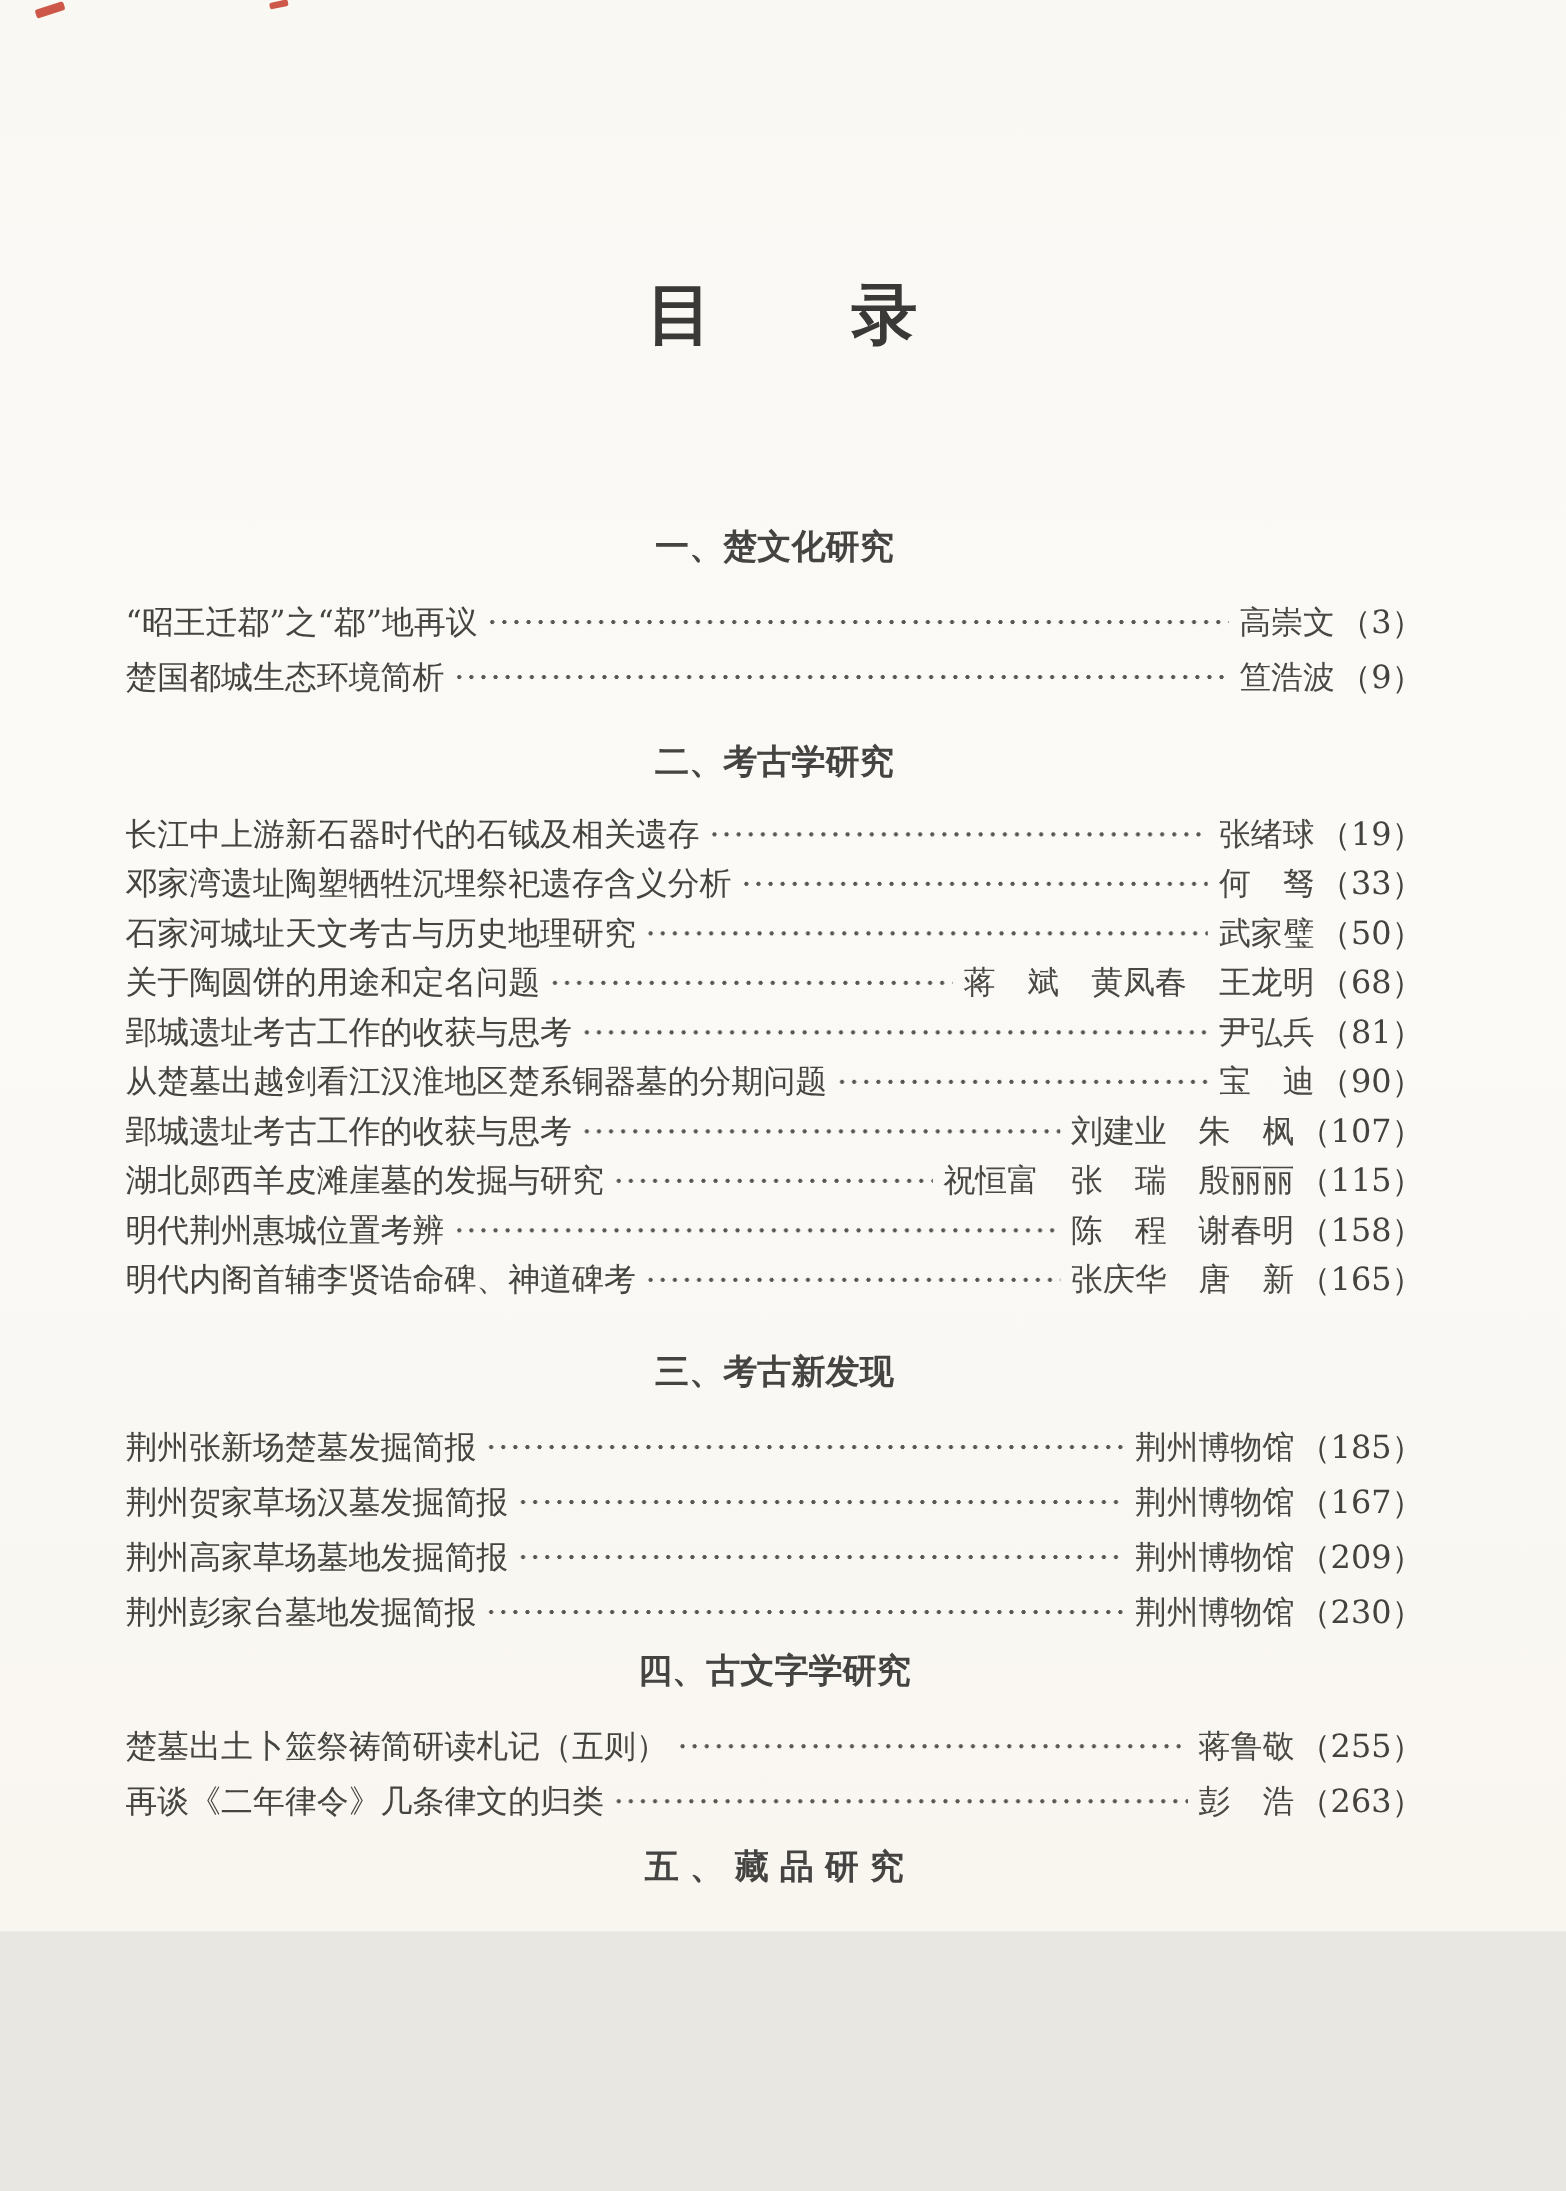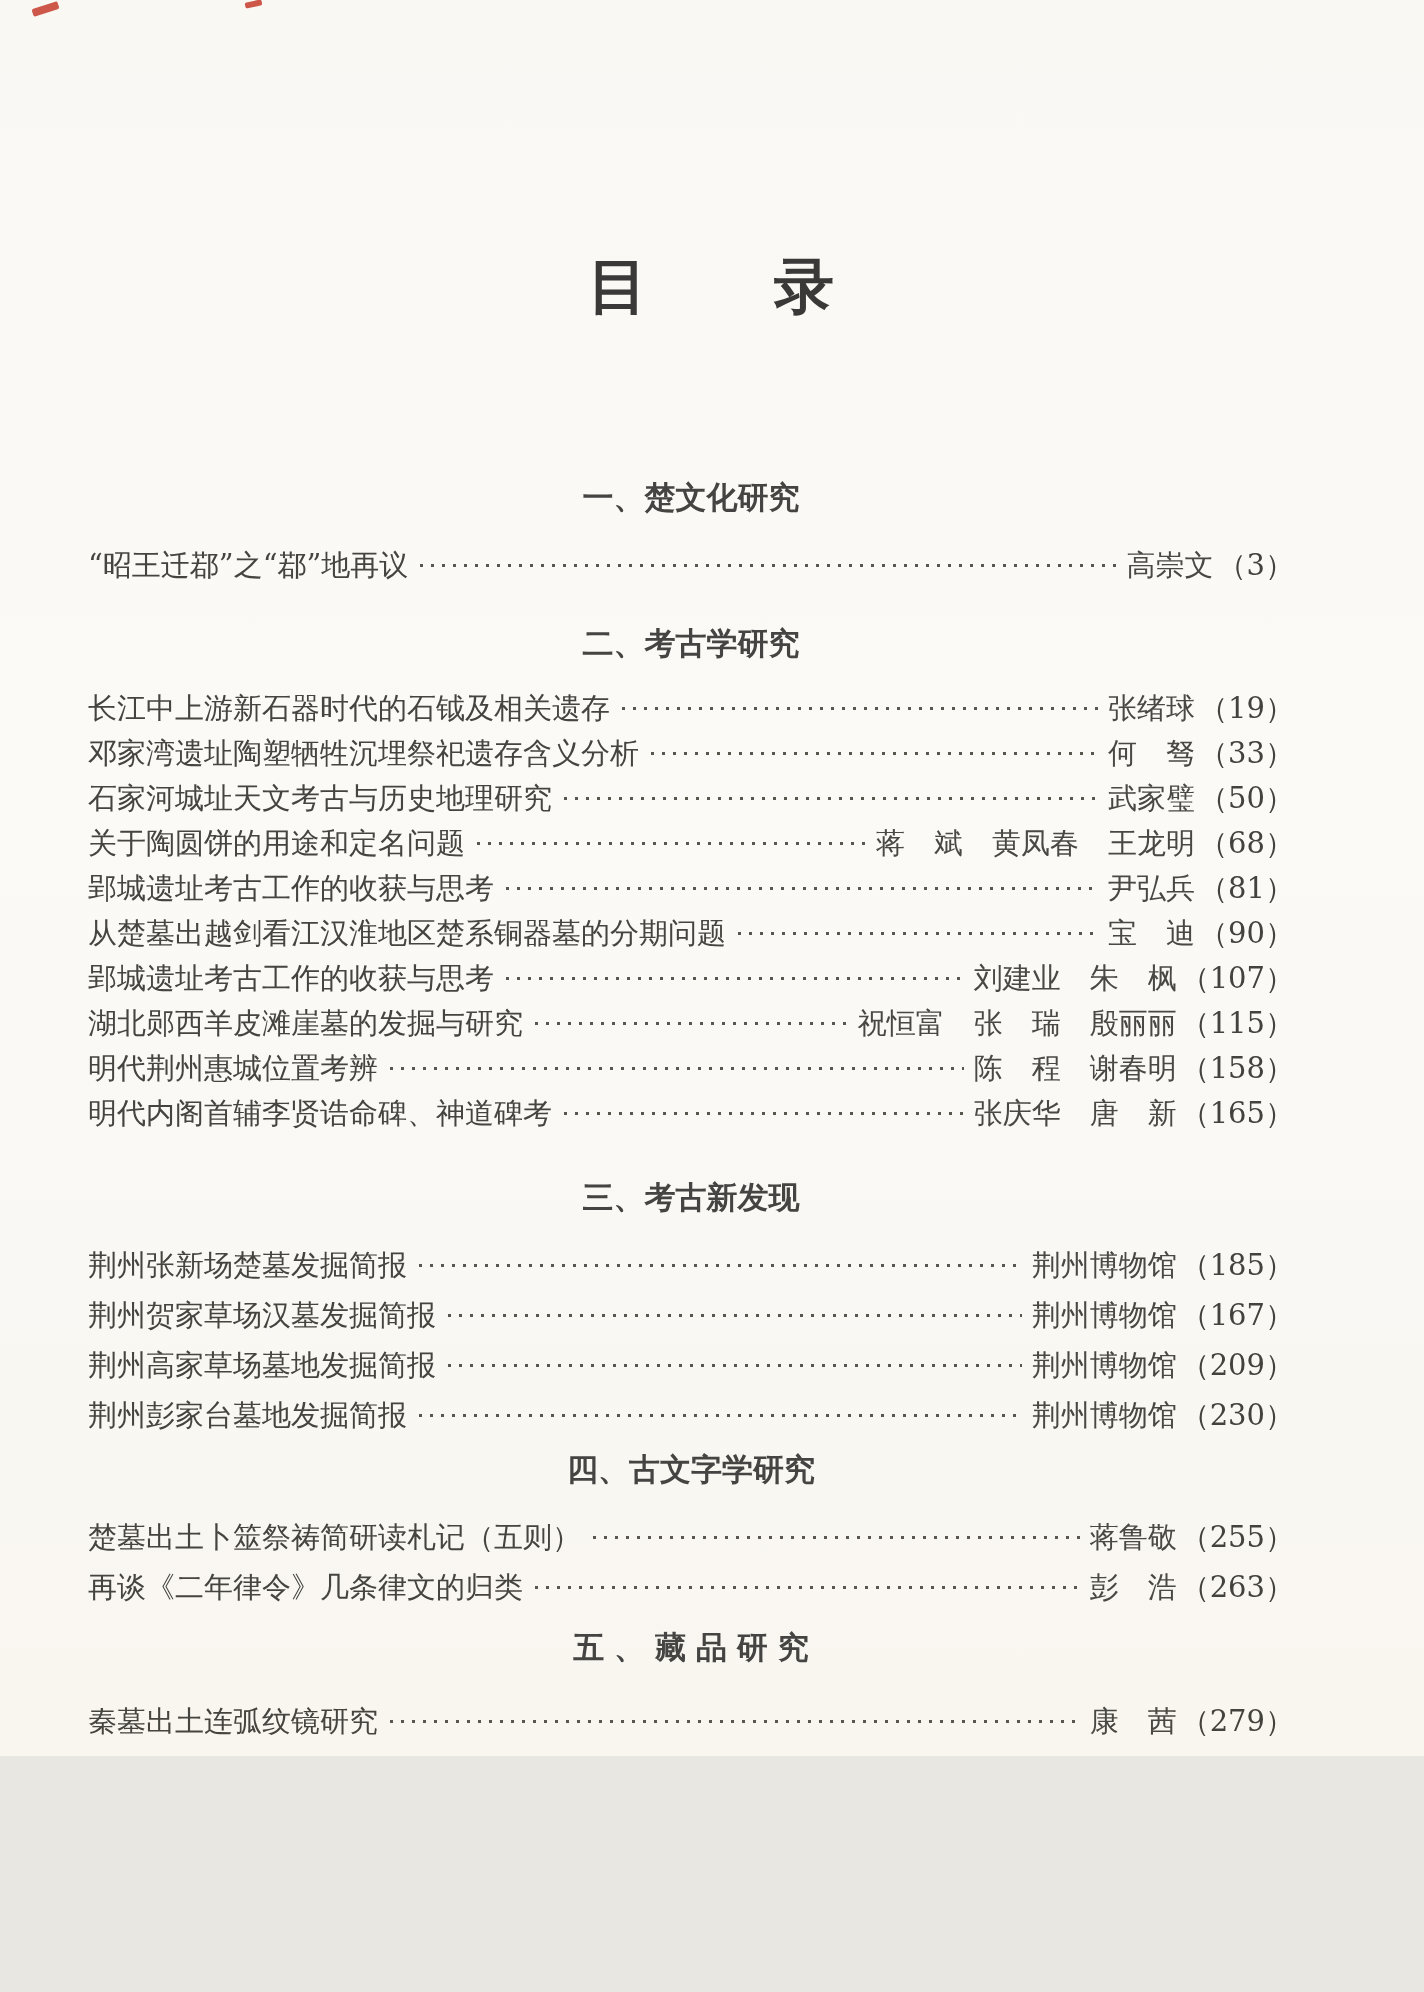--- a/index.html
+++ b/index.html
@@ -25,21 +25,21 @@
     margin-top: 256px;
     text-align: center;
     font-size: 60px;
     font-weight: 700;
     letter-spacing: 2px;
     color: #3a3937;
     white-space: pre;
     line-height: 1;
   }
   .content {
-    padding-left: 88px;
+    padding-left: 114px;
     padding-right: 130px;
   }
   .section-heading {
     text-align: center;
     font-family: "DejaVu Sans", sans-serif;
     font-weight: 700;
     font-size: 31px;
     line-height: 34px;
     color: #454442;
     white-space: pre;
@@ -89,20 +89,26 @@
 
     <section class="s1">
       <h2 class="section-heading">一、楚文化研究</h2>
       <div class="entries">
         <div class="entry">
           <span class="entry-title">“昭王迁鄀”之“鄀”地再议</span>
           <span class="leader"></span>
           <span class="entry-authors">高崇文</span>
           <span class="entry-page">（3）</span>
         </div>
+        <div class="entry">
+          <span class="entry-title">楚国都城生态环境简析</span>
+          <span class="leader"></span>
+          <span class="entry-authors">笪浩波</span>
+          <span class="entry-page">（9）</span>
+        </div>
       </div>
     </section>
 
     <section class="s2">
       <h2 class="section-heading">二、考古学研究</h2>
       <div class="entries">
         <div class="entry">
           <span class="entry-title">长江中上游新石器时代的石钺及相关遗存</span>
           <span class="leader"></span>
           <span class="entry-authors">张绪球</span>

